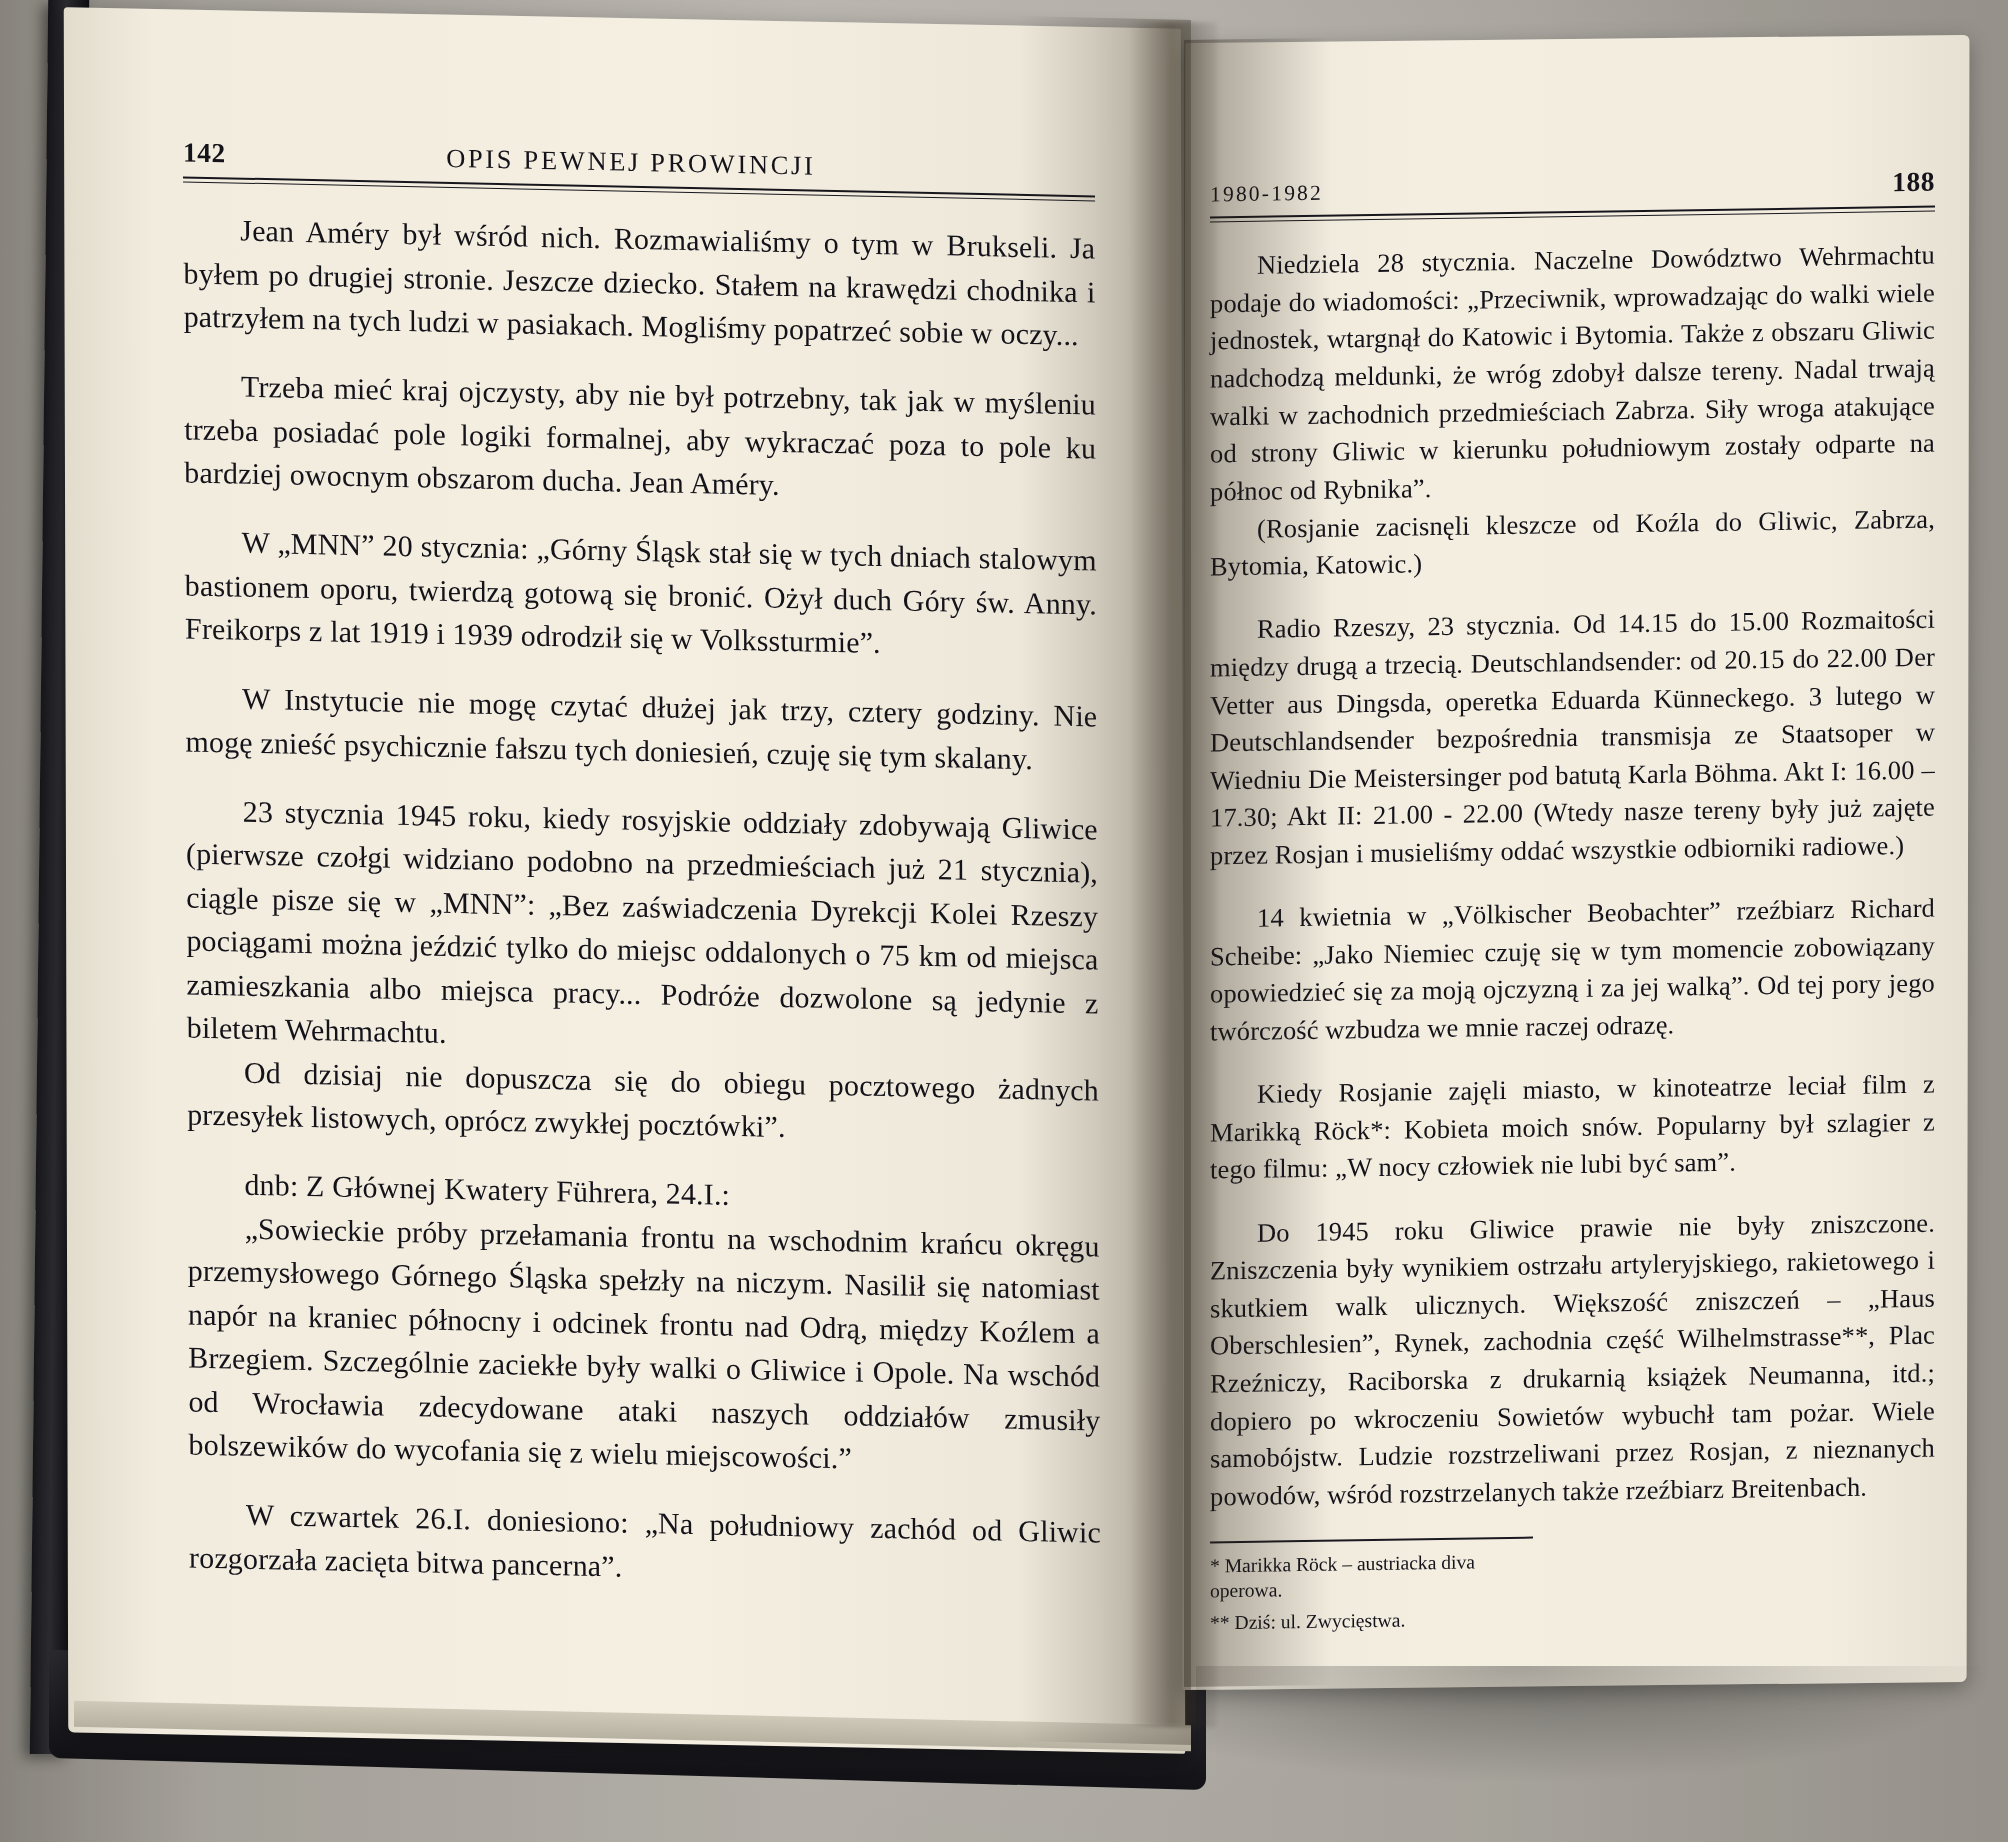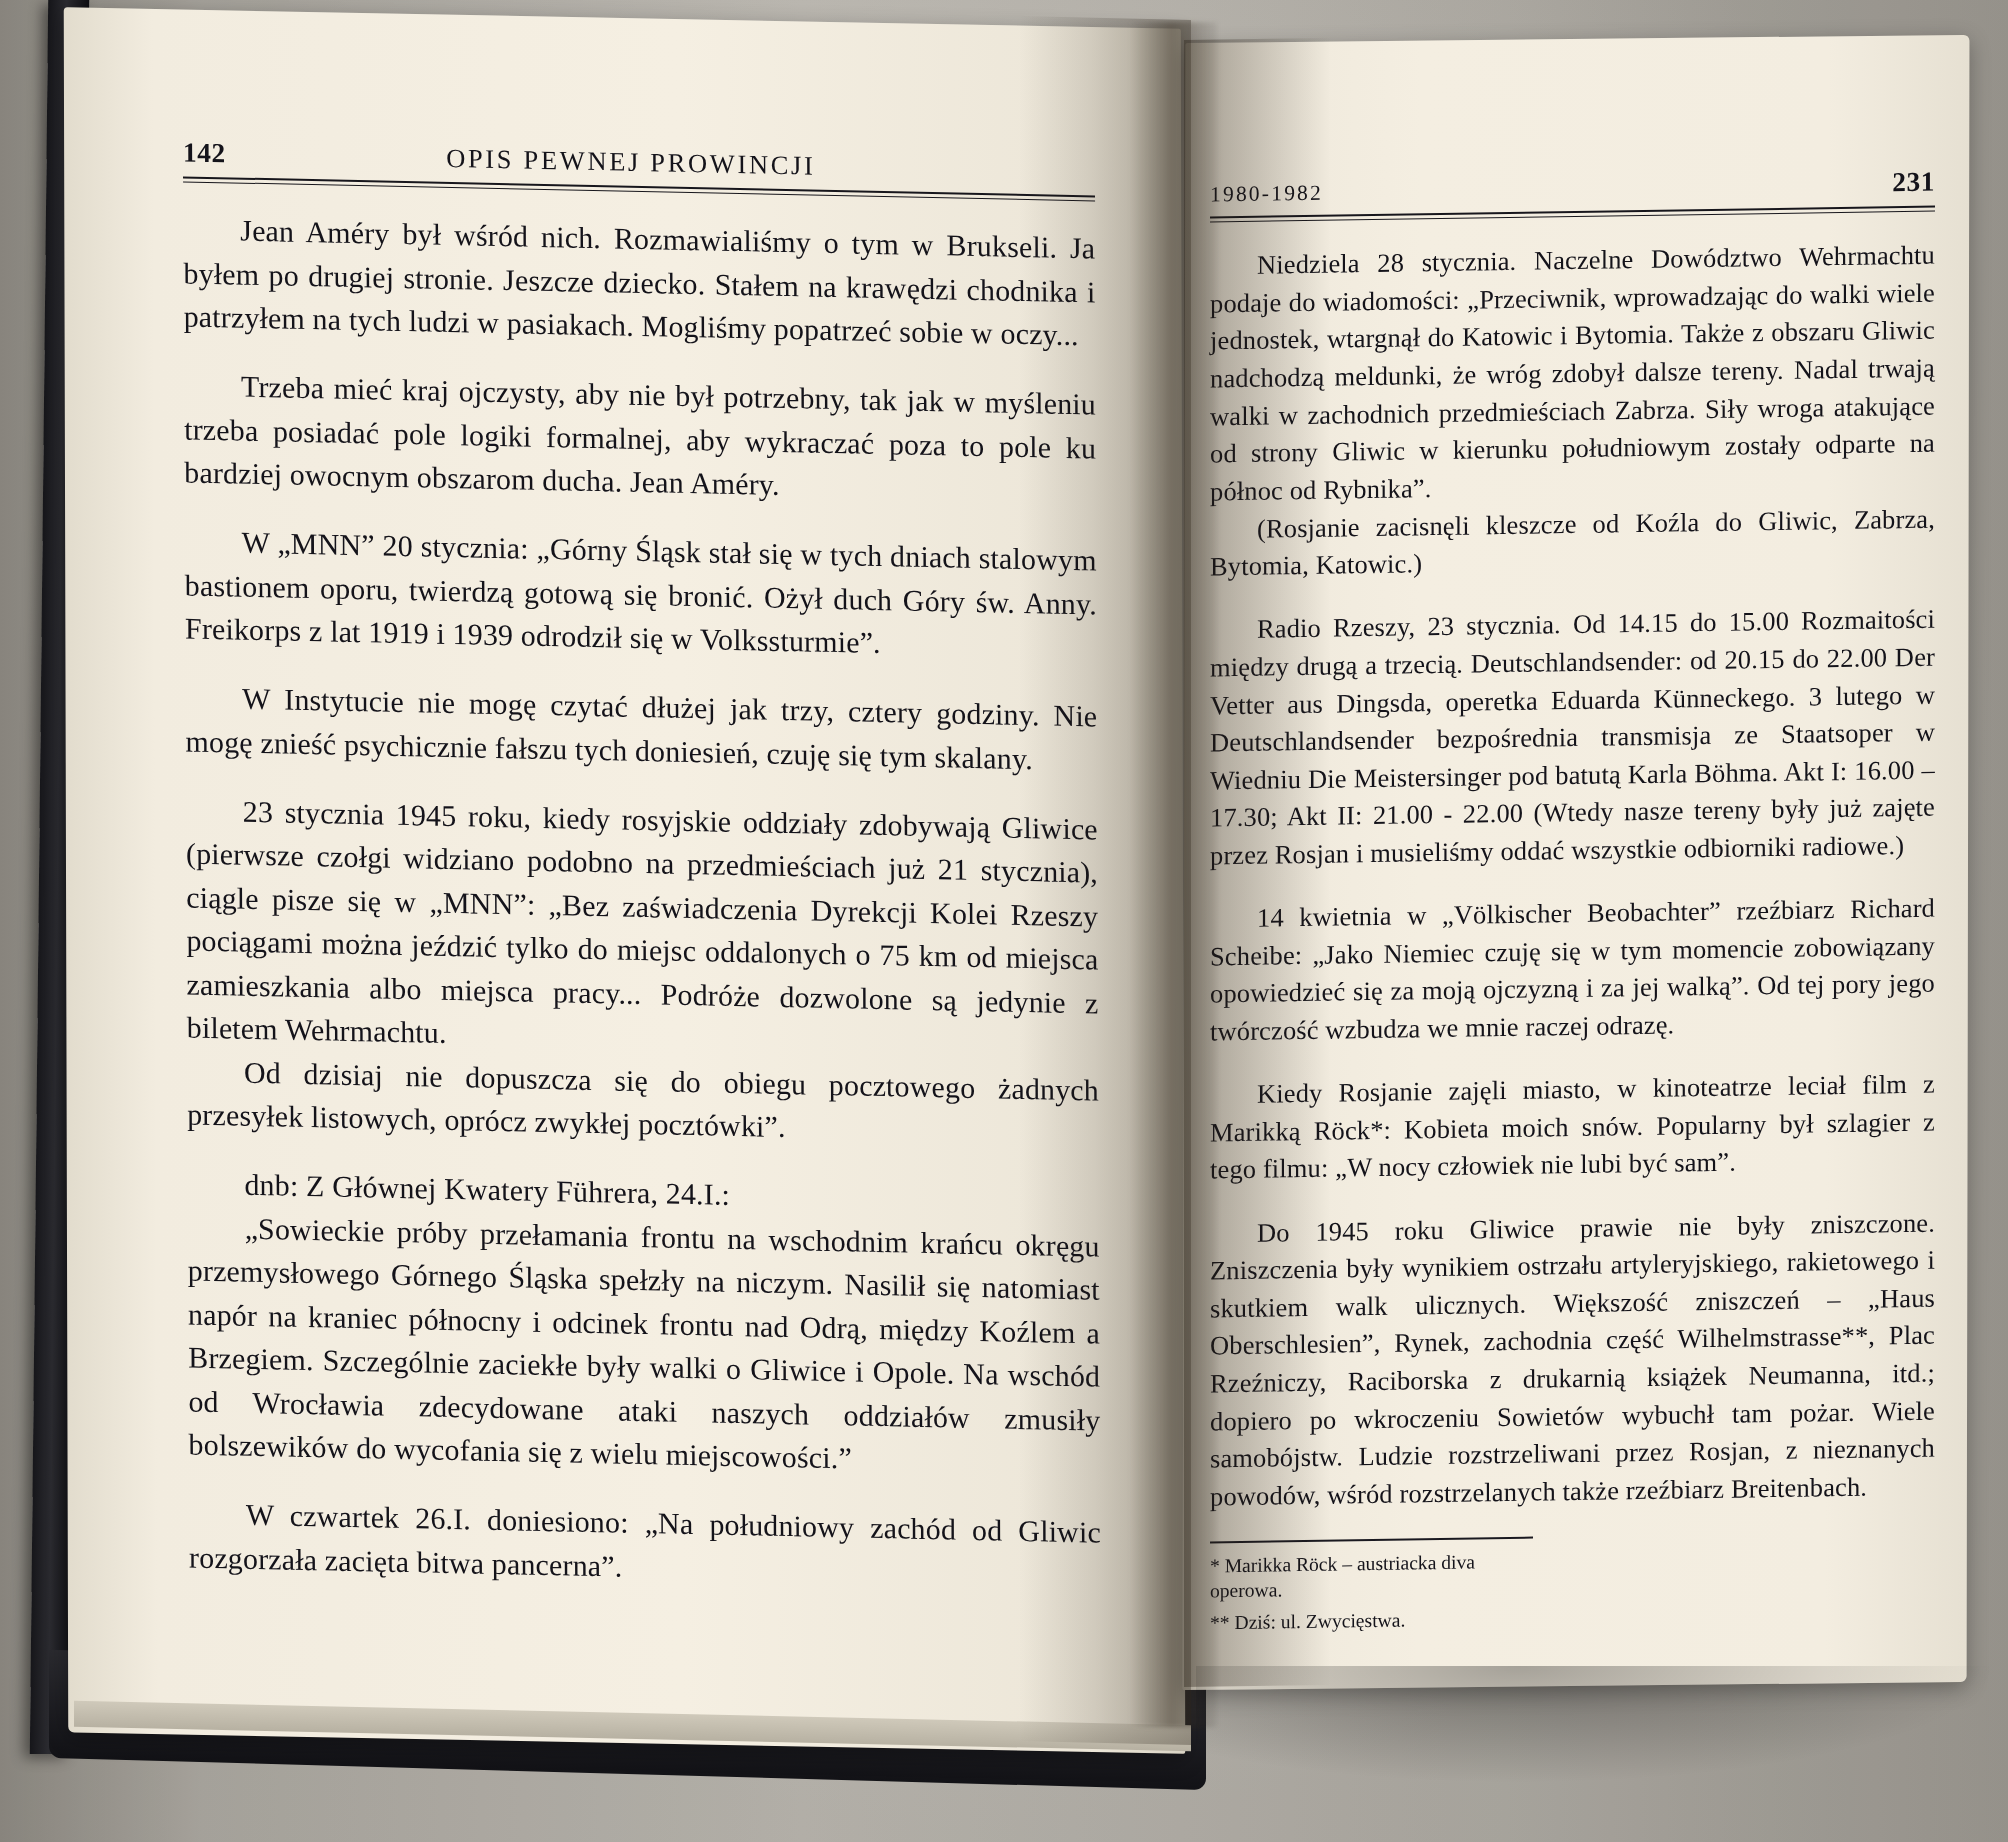--- a/index.html
+++ b/index.html
@@ -250,21 +250,21 @@
       <div class="sp"></div>
       <p class="body">dnb: Z Głównej Kwatery Führera, 24.I.:</p>
       <p class="body noindent">„Sowieckie próby przełamania frontu na wschodnim krańcu okręgu przemysłowego Górnego Śląska spełzły na niczym. Nasilił się natomiast napór na kraniec północny i odcinek frontu nad Odrą, między Koźlem a Brzegiem. Szczególnie zaciekłe były walki o Gliwice i Opole. Na wschód od Wrocławia zdecydowane ataki naszych oddziałów zmusiły bolszewików do wycofania się z wielu miejscowości.”</p>
       <div class="sp"></div>
       <p class="body">W czwartek 26.I. doniesiono: „Na południowy zachód od Gliwic rozgorzała zacięta bitwa pancerna”.</p>
     </div>
 
     <div class="text-right">
       <div class="head-row">
         <span class="running-head" style="font-size:21.6px">1980-1982</span>
-        <span class="folio">231</span>
+        <span class="folio">188</span>
       </div>
       <div class="rule-right"></div>
       <div class="sp"></div>
 
       <p class="body">Niedziela 28 stycznia. Naczelne Dowództwo Wehrmachtu podaje do wiadomości: „Przeciwnik, wprowadzając do walki wiele jednostek, wtargnął do Katowic i Bytomia. Także z obszaru Gliwic nadchodzą meldunki, że wróg zdobył dalsze tereny. Nadal trwają walki w zachodnich przedmieściach Zabrza. Siły wroga atakujące od strony Gliwic w kierunku południowym zostały odparte na północ od Rybnika”.</p>
       <p class="body noindent">(Rosjanie zacisnęli kleszcze od Koźla do Gliwic, Zabrza, Bytomia, Katowic.)</p>
       <div class="sp"></div>
       <p class="body">Radio Rzeszy, 23 stycznia. Od 14.15 do 15.00 Rozmaitości między drugą a trzecią. Deutschlandsender: od 20.15 do 22.00 Der Vetter aus Dingsda, operetka Eduarda Künneckego. 3 lutego w Deutschlandsender bezpośrednia transmisja ze Staatsoper w Wiedniu Die Meistersinger pod batutą Karla Böhma. Akt I: 16.00 – 17.30; Akt II: 21.00 - 22.00 (Wtedy nasze tereny były już zajęte przez Rosjan i musieliśmy oddać wszystkie odbiorniki radiowe.)</p>
       <div class="sp"></div>
       <p class="body">14 kwietnia w „Völkischer Beobachter” rzeźbiarz Richard Scheibe: „Jako Niemiec czuję się w tym momencie zobowiązany opowiedzieć się za moją ojczyzną i za jej walką”. Od tej pory jego twórczość wzbudza we mnie raczej odrazę.</p>

